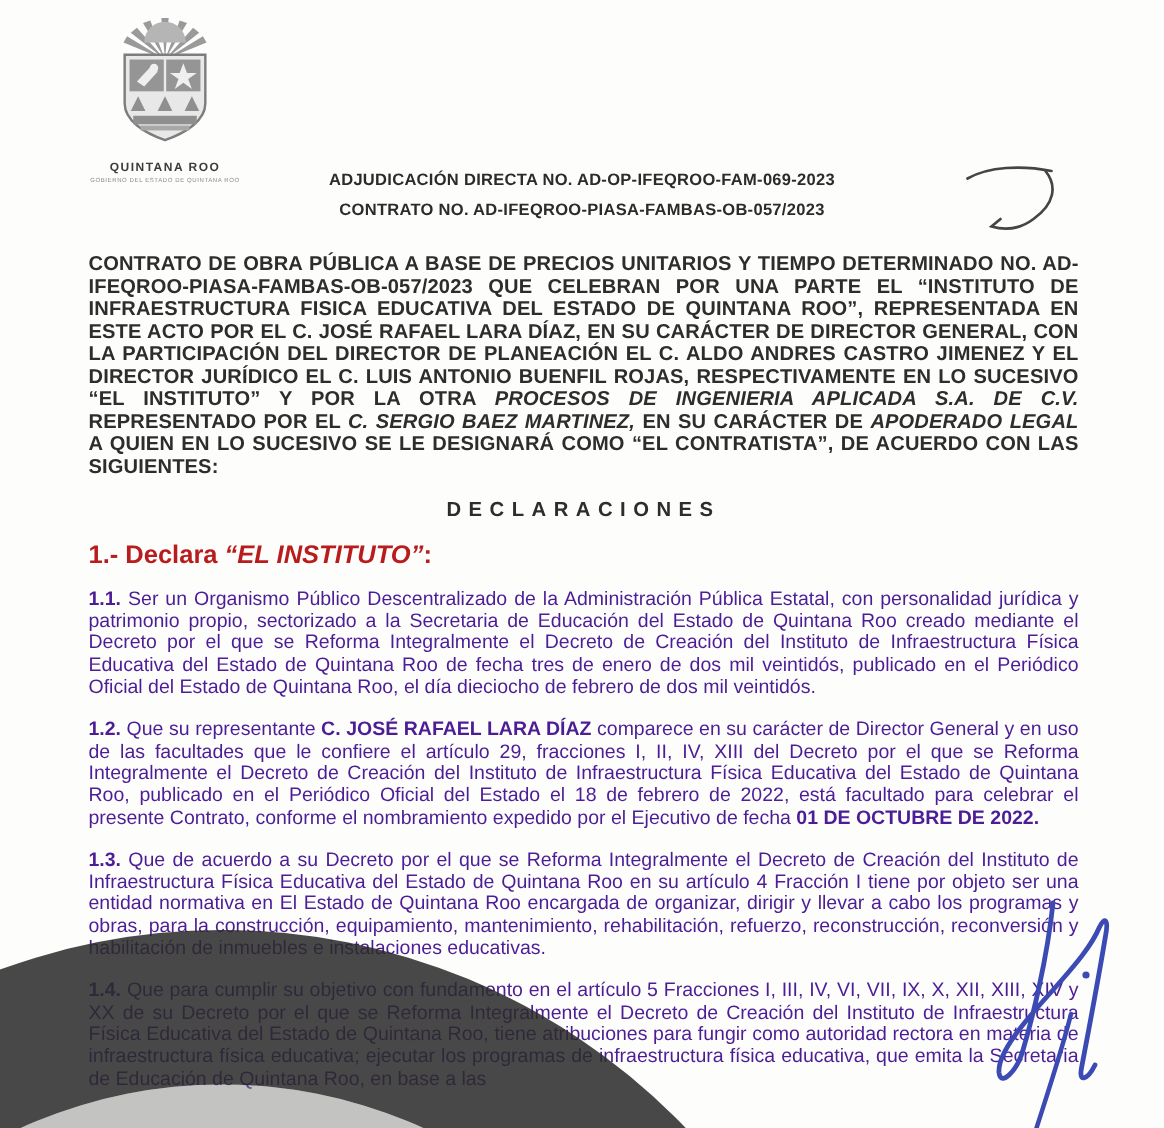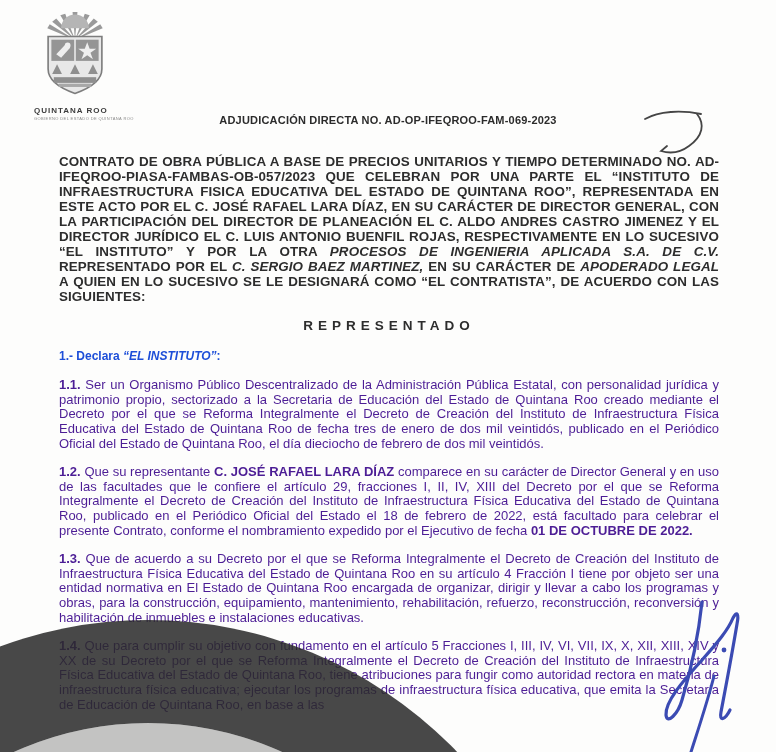--- a/index.html
+++ b/index.html
@@ -5,42 +5,42 @@
   html,body{margin:0;padding:0;}
   body{
     width:776px;height:752px;position:relative;overflow:hidden;
     background:#fdfdfc;
     font-family:"Liberation Sans",sans-serif;
     color:#2f2f2f;
   }
   .page{position:absolute;inset:0;}
 
   
-  .seal{position:absolute;left:34px;top:12px;width:120px;}
+  .seal{position:absolute;left:50px;top:12px;width:120px;text-align:center;}
   .seal-caption{font-size:8px;font-weight:700;letter-spacing:1px;color:#3c3c3c;margin-top:2px;}
   .seal-sub{font-size:4px;color:#8a8a8a;letter-spacing:.4px;margin-top:1px;filter:blur(.3px);}
 
   .brand{position:absolute;left:492px;top:24px;width:278px;height:88px;}
 
   
   .title-block{position:absolute;left:58px;top:110px;width:660px;text-align:center;z-index:1;}
   .title-line{font-size:11px;font-weight:700;color:#2b2b2b;line-height:20px;letter-spacing:.2px;}
 
   
-  .body-col{position:absolute;left:59px;top:154px;width:660px;z-index:1;}
+  .body-col{position:absolute;left:59px;top:168px;width:660px;z-index:1;}
   .para{
     text-align:justify;font-size:13px;line-height:14.8px;color:#4c1d95;
     margin:0 0 13px 0;
   }
   .intro{font-weight:700;color:#2d2d2d;font-size:13.4px;line-height:15px;letter-spacing:.1px;}
   .decl-head{
     text-align:center;font-weight:700;font-size:13.5px;letter-spacing:5px;
     color:#2d2d2d;margin:14px 0 16px 0;
   }
-  .declara-line{font-size:12px;margin:0 0 14px 0;color:#1d4ed8;}
+  .declara-line{font-size:17px;margin:0 0 14px 0;color:#b91c1c;}
 
   
   .ring-artifact{
     position:absolute;left:-280px;top:620px;width:650px;height:650px;
     border:103px solid rgba(42,42,42,.86);border-radius:50%;
     background:rgba(125,125,125,.45);background-clip:content-box;
     z-index:5;pointer-events:none;
   }
   .pen-mark{position:absolute;left:643px;top:106px;z-index:6;}
   .signature{position:absolute;left:658px;top:588px;z-index:6;}
@@ -81,25 +81,26 @@
       <rect x="24" y="80" width="52" height="7" fill="#8f8f8f"></rect>
       <rect x="30" y="88" width="40" height="4" fill="#a8a8a8"></rect>
     </svg>
     <div class="seal-caption">QUINTANA ROO</div>
     <div class="seal-sub">GOBIERNO DEL ESTADO DE QUINTANA ROO</div>
   </div>
 
 
   <div class="title-block">
     <div class="title-line">ADJUDICACIÓN DIRECTA NO. AD-OP-IFEQROO-FAM-069-2023</div>
+    <div class="title-line">CONTRATO NO. AD-IFEQROO-PIASA-FAMBAS-OB-057/2023</div>
   </div>
 
   <div class="body-col">
     <p class="para intro"><span style="font-weight: 700;">CONTRATO DE OBRA PÚBLICA A BASE DE PRECIOS UNITARIOS Y TIEMPO DETERMINADO NO. AD-IFEQROO-PIASA-FAMBAS-OB-057/2023 QUE CELEBRAN POR UNA PARTE EL “INSTITUTO DE INFRAESTRUCTURA FISICA EDUCATIVA DEL ESTADO DE QUINTANA ROO”, REPRESENTADA EN ESTE ACTO POR EL C. JOSÉ RAFAEL LARA DÍAZ, EN SU CARÁCTER DE DIRECTOR GENERAL, CON LA PARTICIPACIÓN DEL DIRECTOR DE PLANEACIÓN EL C. ALDO ANDRES CASTRO JIMENEZ Y EL DIRECTOR JURÍDICO EL C. LUIS ANTONIO BUENFIL ROJAS, RESPECTIVAMENTE EN LO SUCESIVO “EL INSTITUTO” Y POR LA OTRA </span><span style="font-weight: 700; font-style: italic;">PROCESOS DE INGENIERIA APLICADA S.A. DE C.V.</span><span style="font-weight: 700;"> REPRESENTADO POR EL </span><span style="font-weight: 700; font-style: italic;">C. SERGIO BAEZ MARTINEZ,</span><span style="font-weight: 700;"> EN SU CARÁCTER DE </span><span style="font-weight: 700; font-style: italic;">APODERADO LEGAL</span><span style="font-weight: 700;"> A QUIEN EN LO SUCESIVO SE LE DESIGNARÁ COMO “EL CONTRATISTA”, DE ACUERDO CON LAS SIGUIENTES:</span></p>
-    <div class="decl-head">REPRESENTADO</div>
+    <div class="decl-head">DECLARACIONES</div>
     <p class="para declara-line"><span style="font-weight: 700;">1.- Declara </span><span style="font-weight: 700; font-style: italic;">“EL INSTITUTO”</span><span style="font-weight: 700;">:</span></p>
     <p class="para"><span style="font-weight: 700;">1.1.</span><span> Ser un Organismo Público Descentralizado de la Administración Pública Estatal, con personalidad jurídica y patrimonio propio, sectorizado a la Secretaria de Educación del Estado de Quintana Roo creado mediante el Decreto por el que se Reforma Integralmente el Decreto de Creación del Instituto de Infraestructura Física Educativa del Estado de Quintana Roo de fecha tres de enero de dos mil veintidós, publicado en el Periódico Oficial del Estado de Quintana Roo, el día dieciocho de febrero de dos mil veintidós.</span></p>
     <p class="para"><span style="font-weight: 700;">1.2.</span><span> Que su representante </span><span style="font-weight: 700;">C. JOSÉ RAFAEL LARA DÍAZ</span><span> comparece en su carácter de Director General y en uso de las facultades que le confiere el artículo 29, fracciones I, II, IV, XIII del Decreto por el que se Reforma Integralmente el Decreto de Creación del Instituto de Infraestructura Física Educativa del Estado de Quintana Roo, publicado en el Periódico Oficial del Estado el 18 de febrero de 2022, está facultado para celebrar el presente Contrato, conforme el nombramiento expedido por el Ejecutivo de fecha </span><span style="font-weight: 700;">01 DE OCTUBRE DE 2022.</span></p>
     <p class="para"><span style="font-weight: 700;">1.3.</span><span> Que de acuerdo a su Decreto por el que se Reforma Integralmente el Decreto de Creación del Instituto de Infraestructura Física Educativa del Estado de Quintana Roo en su artículo 4 Fracción I tiene por objeto ser una entidad normativa en El Estado de Quintana Roo encargada de organizar, dirigir y llevar a cabo los programas y obras, para la construcción, equipamiento, mantenimiento, rehabilitación, refuerzo, reconstrucción, reconversión y habilitación de inmuebles e instalaciones educativas.</span></p>
     <p class="para"><span style="font-weight: 700;">1.4.</span><span> Que para cumplir su objetivo con fundamento en el artículo 5 Fracciones I, III, IV, VI, VII, IX, X, XII, XIII, XIV y XX de su Decreto por el que se Reforma Integralmente el Decreto de Creación del Instituto de Infraestructura Física Educativa del Estado de Quintana Roo, tiene atribuciones para fungir como autoridad rectora en materia de infraestructura física educativa; ejecutar los programas de infraestructura física educativa, que emita la Secretaria de Educación de Quintana Roo, en base a las</span></p>
   </div>
 
   <div class="ring-artifact"></div>
 
   <svg class="pen-mark" width="66" height="52" viewBox="0 0 66 52">

